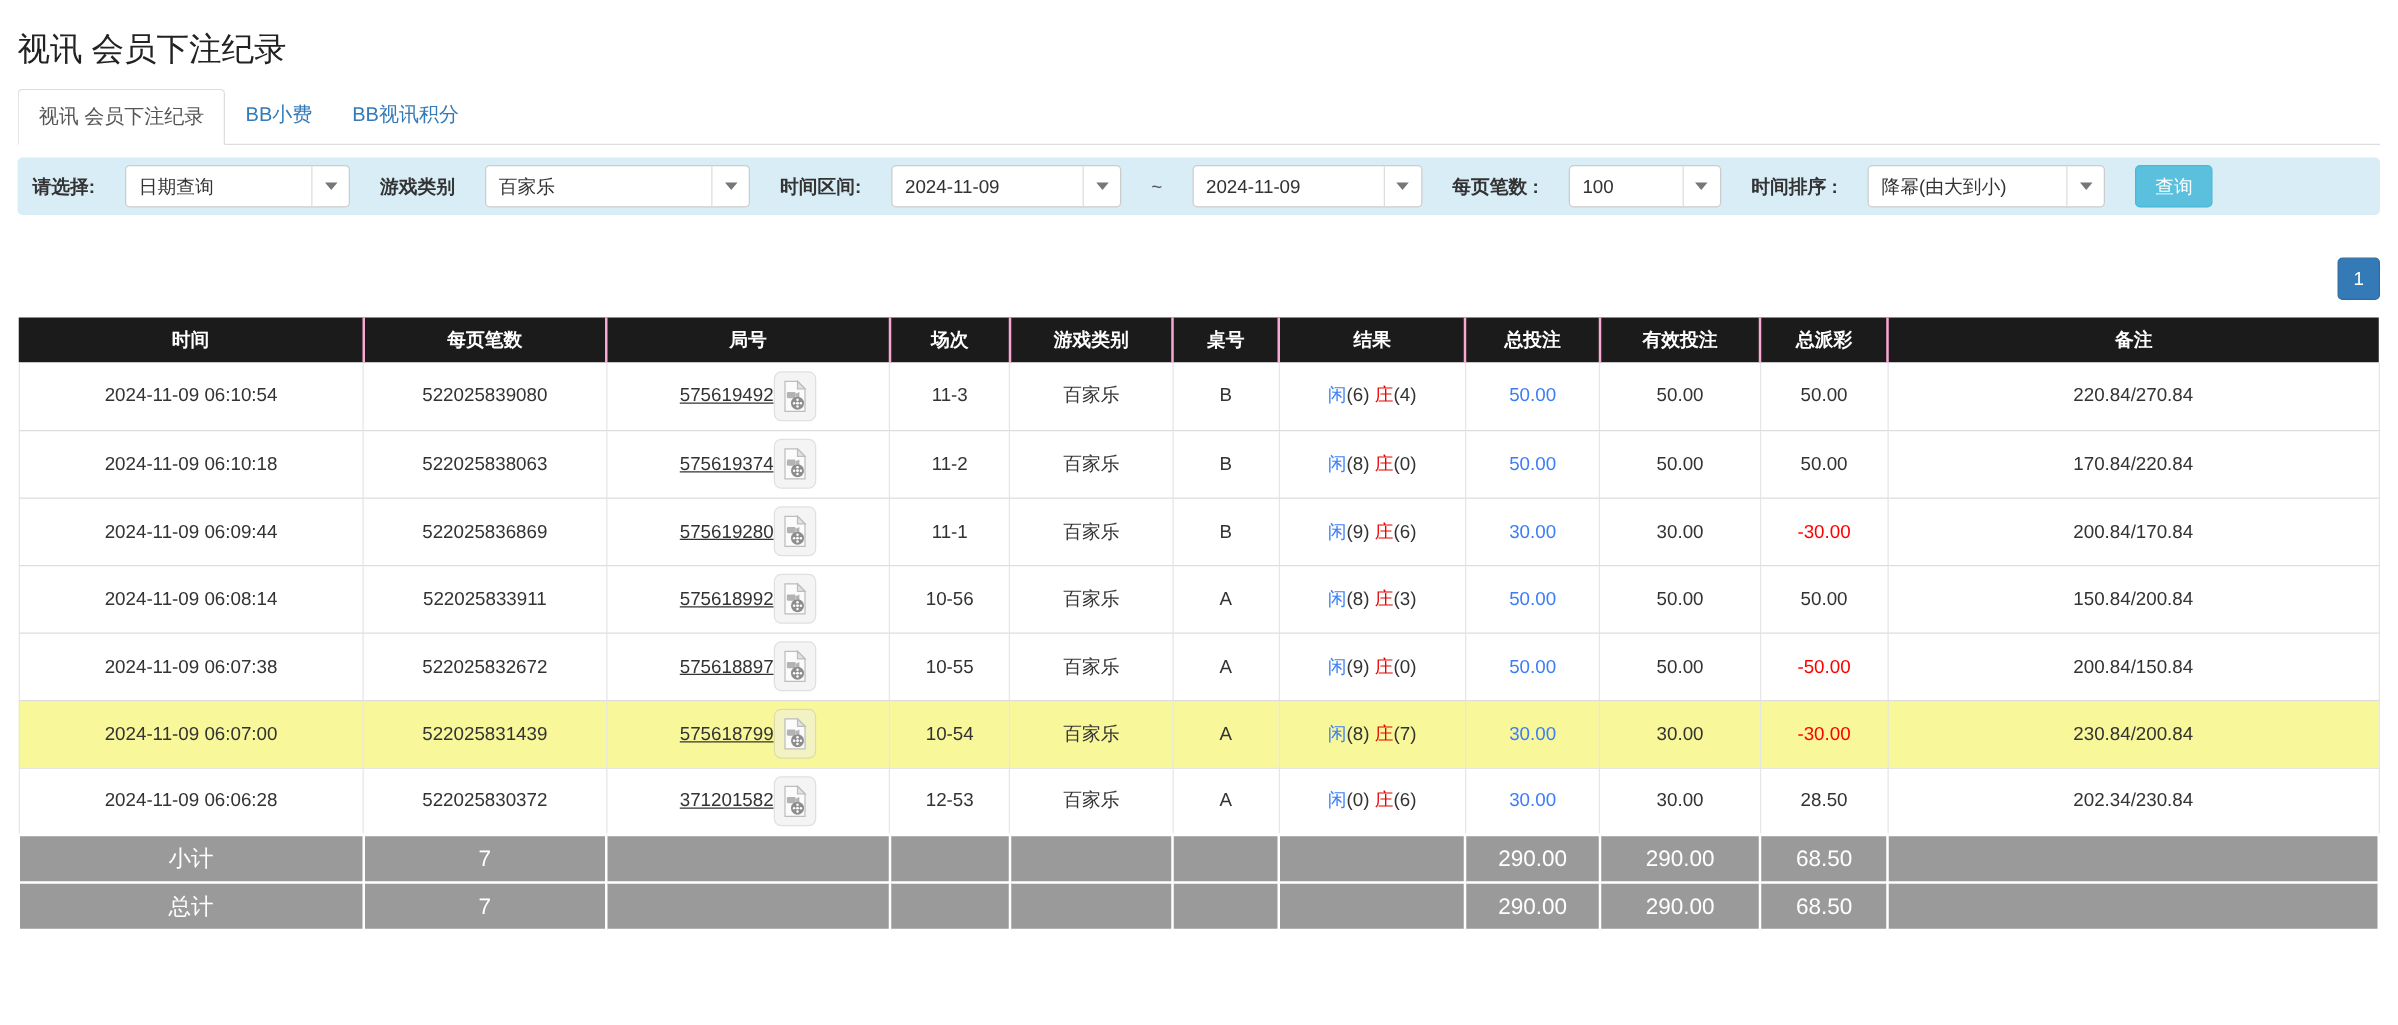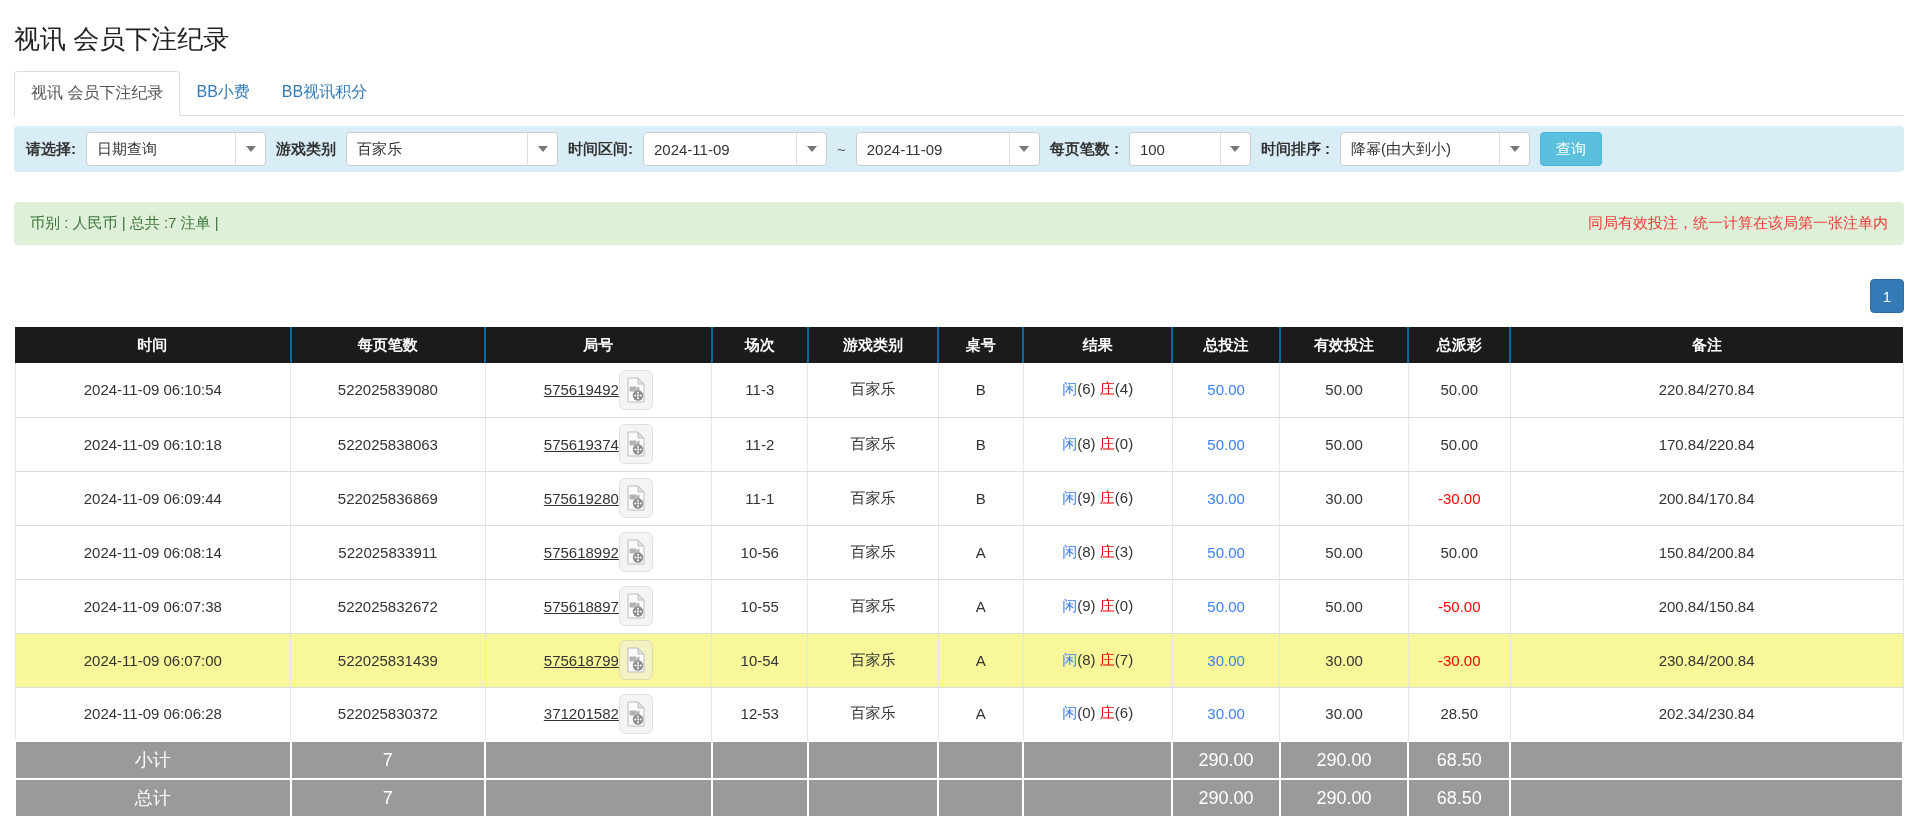--- a/index.html
+++ b/index.html
@@ -44,21 +44,21 @@
   .tab.link { color: #337ab7; }
 
   
   .filter-bar {
     margin-top: 10px;
     background: #d9edf7;
     border-radius: 4px;
     padding: 6px 12px;
     display: flex;
     align-items: center;
-    gap: 10px;
+    gap: 24px;
     height: 46px;
   }
   .f-label {
     font-size: 15px;
     font-weight: bold;
     color: #333;
     white-space: nowrap;
   }
   .sel {
     background: #fff;
@@ -148,21 +148,21 @@
     width: 100%;
     border-collapse: collapse;
     font-size: 15px;
     table-layout: fixed;
   }
   .records thead th {
     background: #1b1b1b;
     color: #fff;
     font-weight: bold;
     height: 36px;
-    border-right: 2px solid #0369a1;
+    border-right: 2px solid #f9a8d4;
     text-align: center;
   }
   .records thead th:last-child { border-right: none; }
   .records tbody td {
     height: 54px;
     text-align: center;
     background: #fff;
     border-bottom: 1px solid #ddd;
     border-right: 1px solid #e6e6e6;
     color: #333;
@@ -260,24 +260,20 @@
     <div class="sel w-sort">
       <span class="val">降幂(由大到小)</span>
       <span class="caret-box">
           <span class="caret"></span>
         </span>
     </div>
 
     <button class="btn-search">查询</button>
   </div>
 
-  <div class="summary">
-    <span class="summary-left">币别 : 人民币 | 总共 :7 注单 |</span>
-    <span class="summary-right">同局有效投注，统一计算在该局第一张注单内</span>
-  </div>
 
   <div class="pagination-row">
     <div class="page-btn">1</div>
   </div>
 
   <table class="records">
     <colgroup>
       <col style="width:14.6%">
         <col style="width:10.3%">
         <col style="width:12.0%">

